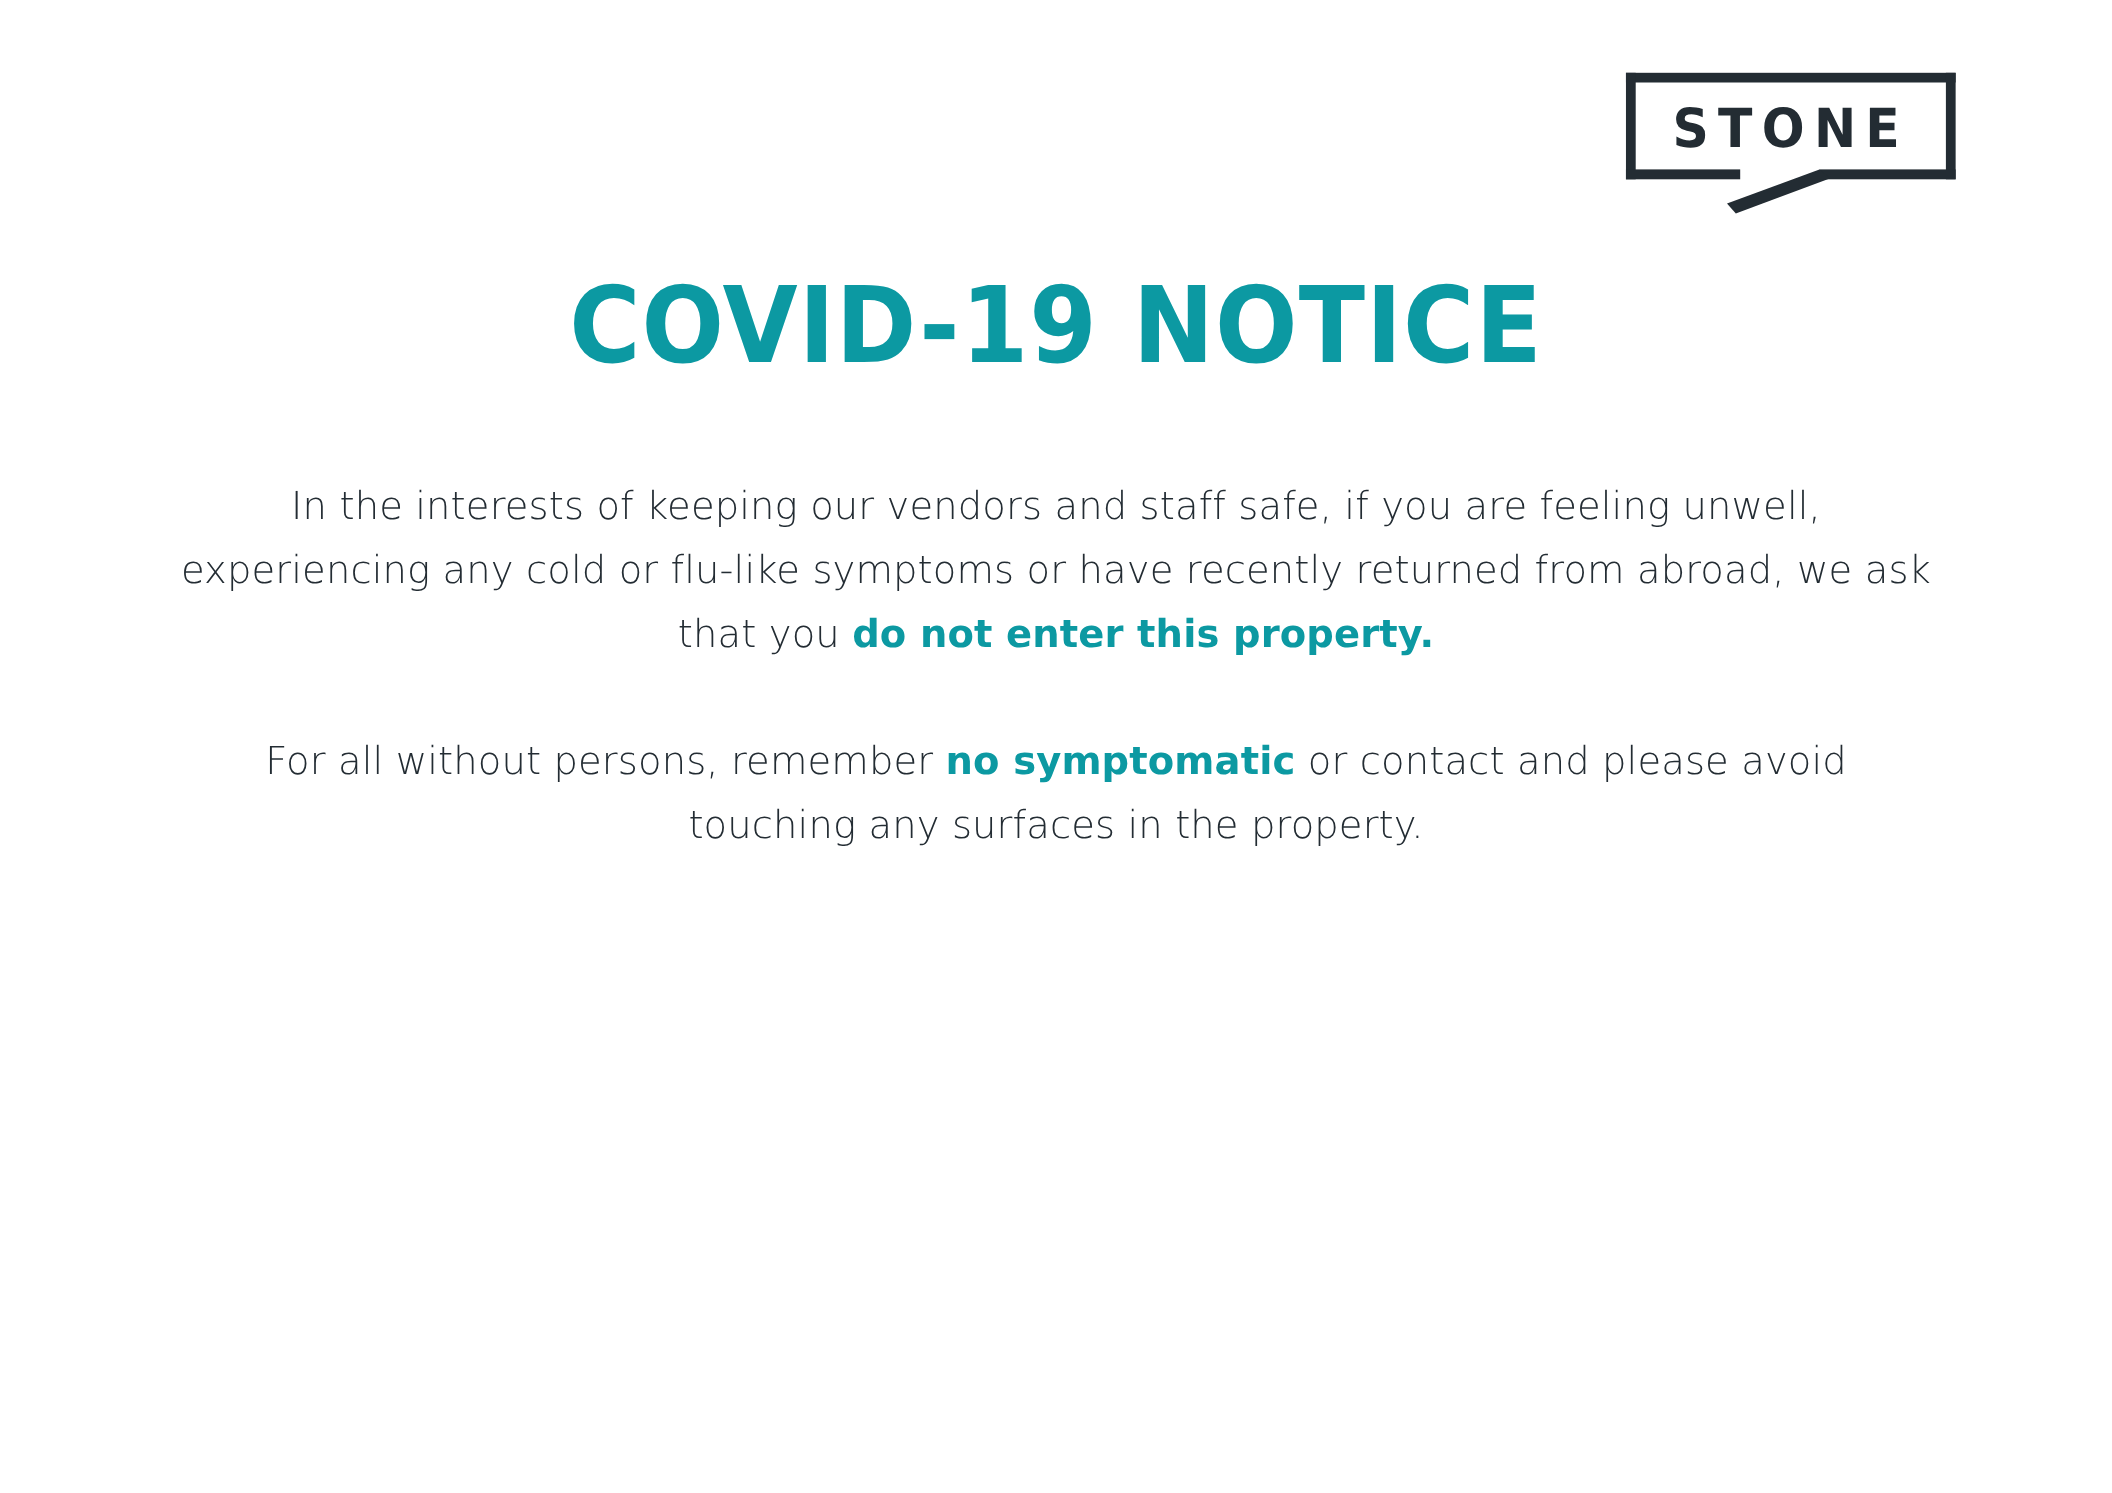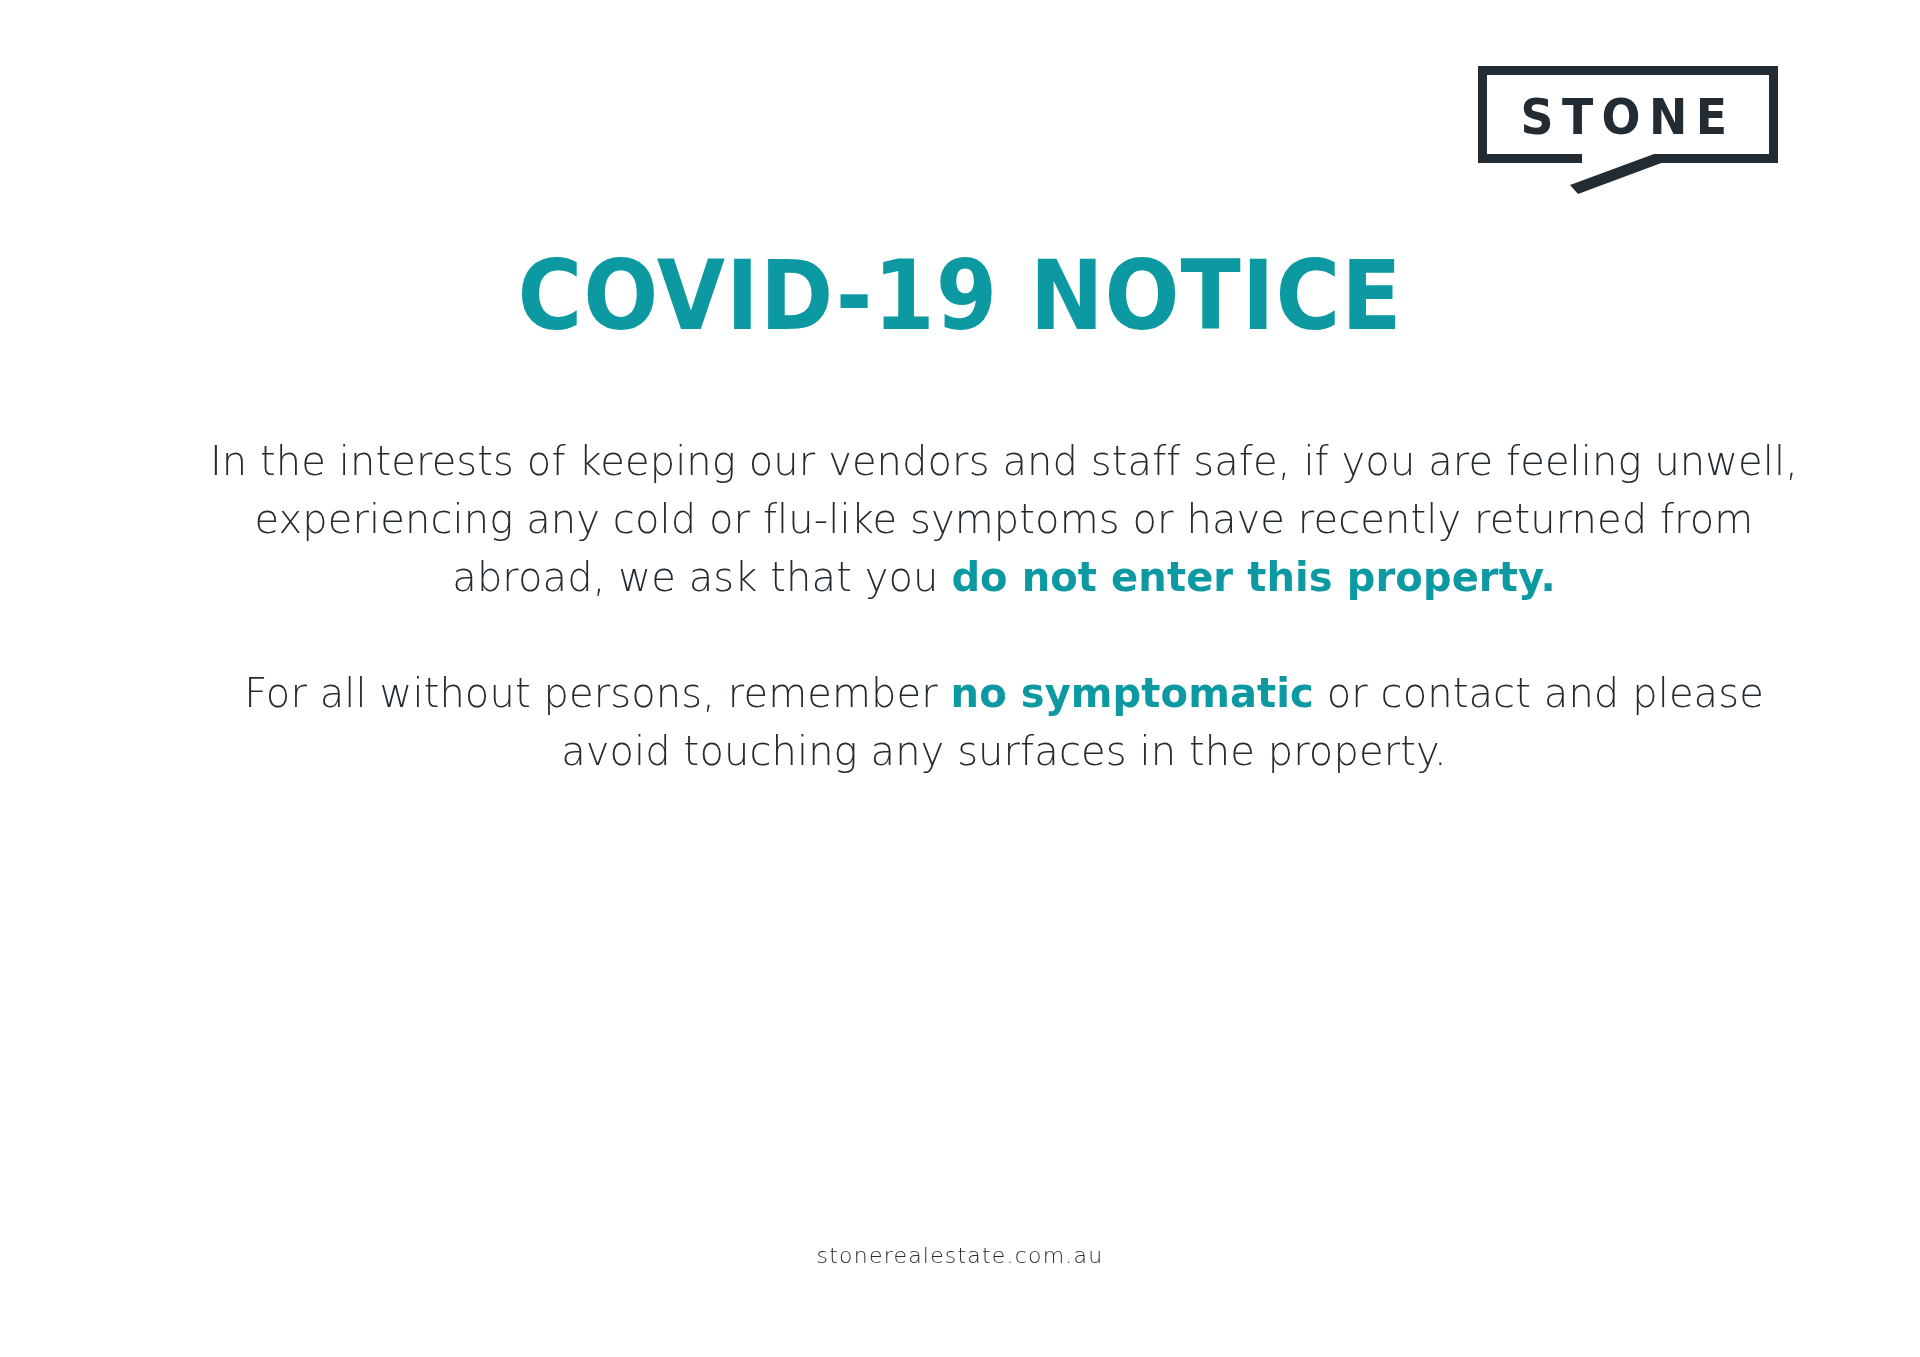--- a/index.html
+++ b/index.html
@@ -55,25 +55,24 @@
 
   
   .body-copy {
     position: absolute;
     top: 432px;
     left: 160px;
     width: 1600px;
     text-align: center;
     font-family: "DejaVu Sans", sans-serif;
     font-weight: 300;
-    font-size: 40px;
+    font-size: 35px;
     line-height: 58px;
     color: #232c33;
     letter-spacing: 0.1px;
-    margin-left: 44px;
   }
   .body-copy p {
     margin: 0 0 58px 0;
     padding: 0;
   }
   .body-copy p:last-child { margin-bottom: 0; }
 
   .accent {
     color: #0c99a2;
     font-weight: 700;
@@ -130,15 +129,14 @@
 
 
 
 
     <p>
       <span>For all without persons, remember </span><span class="accent">no symptomatic</span><span> or contact and please avoid touching any surfaces in the property.</span>
     </p>
 
   </div>
 
-  <div class="footer">stonerealestate.com.au</div>
 
 </div>
 
 </body></html>

